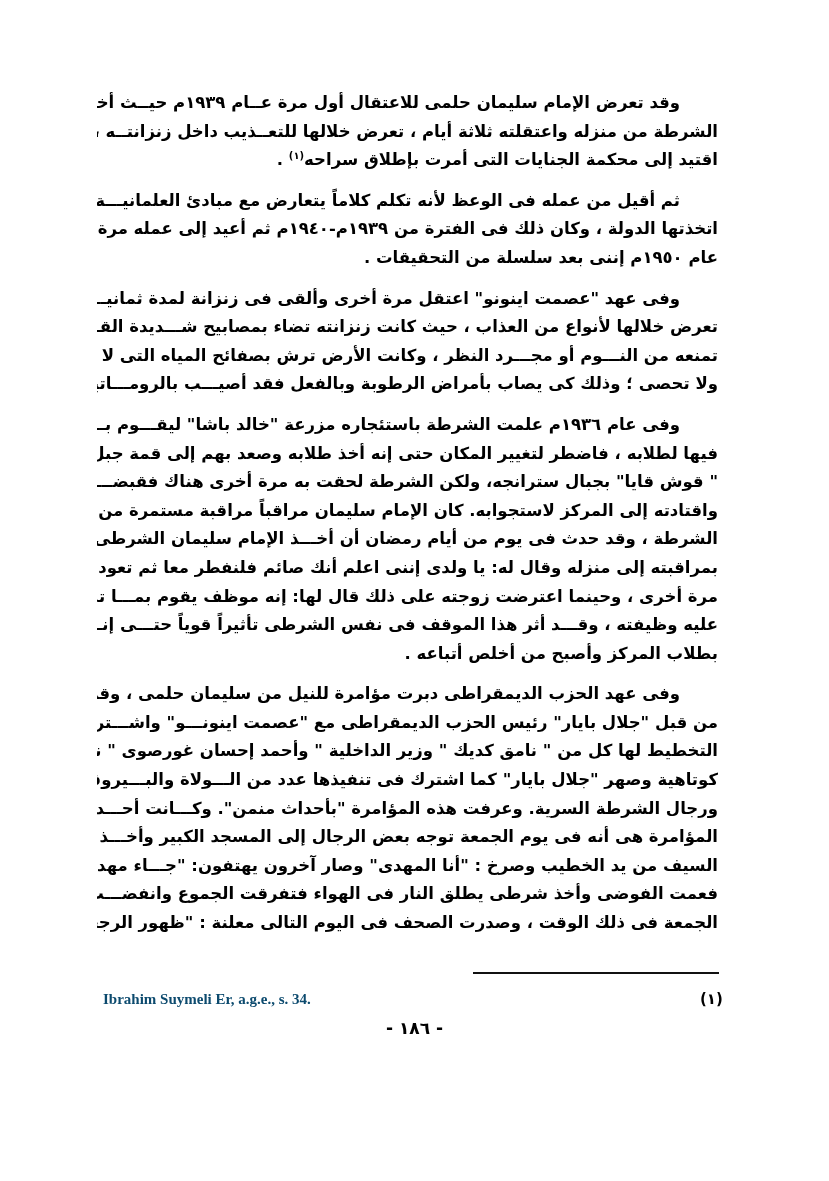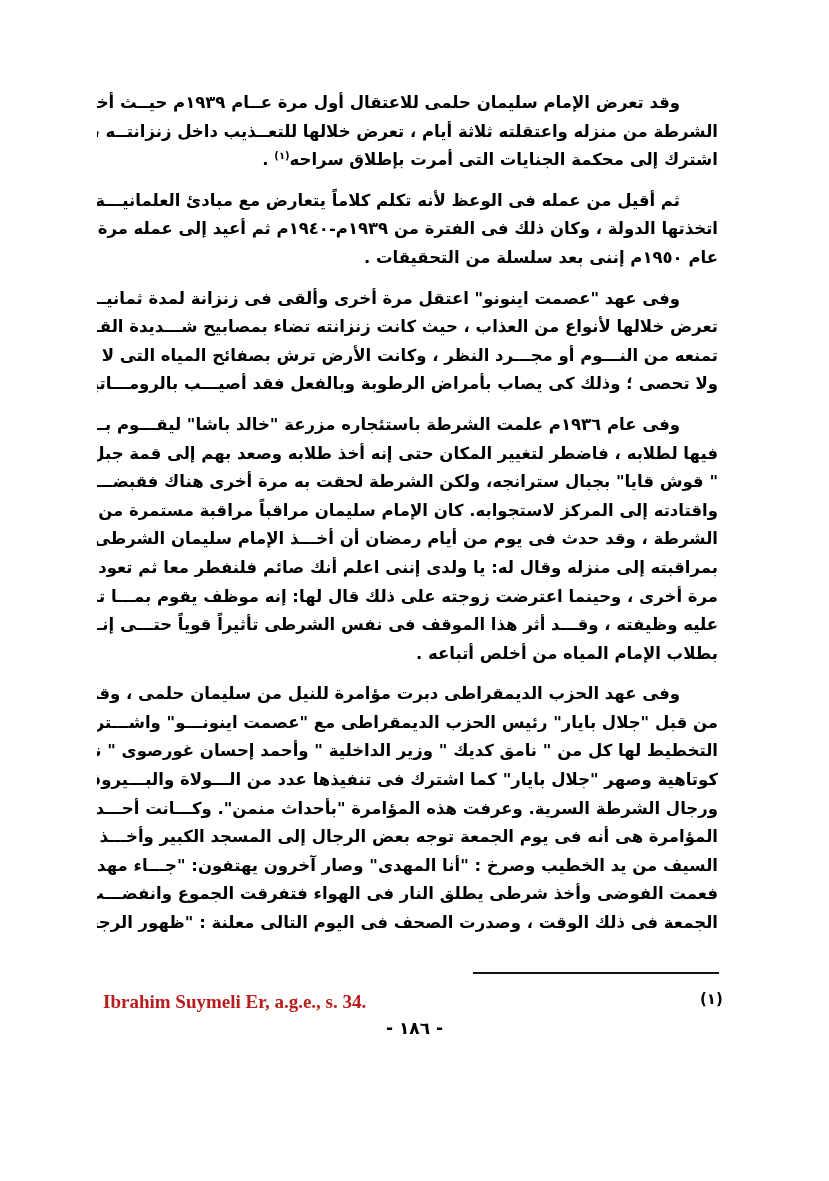--- a/index.html
+++ b/index.html
@@ -22,37 +22,37 @@
   .fn-rule {
     position: absolute; left: 473px; top: 972px; width: 246px; height: 0;
     border-top: 2px solid #111111;
   }
   .fn-num {
     position: absolute; left: 700px; top: 990px;
     font-family: "DejaVu Sans", sans-serif; font-size: 15px; font-weight: bold;
   }
   .fn-text {
     position: absolute; left: 103px; top: 991px;
-    font-family: "Liberation Serif", serif; font-size: 19px; font-weight: bold; color: #b91c1c;
+    font-family: "Liberation Serif", serif; font-size: 15px; font-weight: bold; color: #0c4a6e;
   }
   .page-num {
     position: absolute; left: 0; width: 829px; top: 1018px; text-align: center;
     font-family: "DejaVu Sans", sans-serif; font-size: 17px; font-weight: bold;
   }
 </style>
 </head>
 <body>
 
 <div class="page">
   <div class="body-text">
 
     <div class="para">
       <span class="line indent">وقد تعرض الإمام سليمان حلمى للاعتقال أول مرة عــام ١٩٣٩م حيــث أخذتــه</span>
       <span class="line">الشرطة من منزله واعتقلته ثلاثة أيام ، تعرض خلالها للتعــذيب داخل زنزانتــه ، ثــم</span>
-      <span class="line last"><span>اشترك إلى محكمة الجنايات التى أمرت بإطلاق سراحه</span><sup class="fnref">(١)</sup><span> .</span></span>
+      <span class="line last"><span>اقتيد إلى محكمة الجنايات التى أمرت بإطلاق سراحه</span><sup class="fnref">(١)</sup><span> .</span></span>
     </div>
 
     <div class="para">
       <span class="line indent">ثم أقيل من عمله فى الوعظ لأنه تكلم كلاماً يتعارض مع مبادئ العلمانيـــة التـــى</span>
       <span class="line">اتخذتها الدولة ، وكان ذلك فى الفترة من ١٩٣٩م-١٩٤٠م ثم أعيد إلى عمله مرة أخرى</span>
       <span class="line last">عام ١٩٥٠م إننى بعد سلسلة من التحقيقات .</span>
     </div>
 
     <div class="para">
       <span class="line indent">وفى عهد "عصمت اينونو" اعتقل مرة أخرى وألقى فى زنزانة لمدة ثمانيـــة أيـــام</span>
@@ -63,21 +63,21 @@
 
     <div class="para">
       <span class="line indent">وفى عام ١٩٣٦م علمت الشرطة باستئجاره مزرعة "خالد باشا" ليقـــوم بـــالتدريس</span>
       <span class="line">فيها لطلابه ، فاضطر لتغيير المكان حتى إنه أخذ طلابه وصعد بهم إلى قمة جبل يسمى</span>
       <span class="line">" قوش قايا" بجبال سترانجه، ولكن الشرطة لحقت به مرة أخرى هناك فقبضـــت عليـــه</span>
       <span class="line">واقتادته إلى المركز لاستجوابه. كان الإمام سليمان مراقباً مراقبة مستمرة من قبل رجال</span>
       <span class="line">الشرطة ، وقد حدث فى يوم من أيام رمضان أن أخـــذ الإمام سليمان الشرطى المكلـــف</span>
       <span class="line">بمراقبته إلى منزله وقال له: يا ولدى إننى اعلم أنك صائم فلنفطر معا ثم تعود إلى عملك</span>
       <span class="line">مرة أخرى ، وحينما اعترضت زوجته على ذلك قال لها: إنه موظف يقوم بمـــا تمليـــه</span>
       <span class="line">عليه وظيفته ، وقـــد أثر هذا الموقف فى نفس الشرطى تأثيراً قوياً حتـــى إنـــه التحـــق</span>
-      <span class="line last">بطلاب الإمام المياه من أخلص أتباعه .</span>
+      <span class="line last">بطلاب المركز وأصبح من أخلص أتباعه .</span>
     </div>
 
     <div class="para">
       <span class="line indent">وفى عهد الحزب الديمقراطى دبرت مؤامرة للنيل من سليمان حلمى ، وقد دبـــرت</span>
       <span class="line">من قبل "جلال بايار" رئيس الحزب الديمقراطى مع "عصمت اينونـــو" واشـــترك فـــى</span>
       <span class="line">التخطيط لها كل من " نامق كديك " وزير الداخلية " وأحمد إحسان غورصوى " نـــائب</span>
       <span class="line">كوتاهية وصهر "جلال بايار" كما اشترك فى تنفيذها عدد من الـــولاة والبـــيروقراطيين</span>
       <span class="line">ورجال الشرطة السرية. وعرفت هذه المؤامرة "بأحداث منمن". وكـــانت أحـــداث هـــذه</span>
       <span class="line">المؤامرة هى أنه فى يوم الجمعة توجه بعض الرجال إلى المسجد الكبير وأخـــذ أحدهـــم</span>
       <span class="line">السيف من يد الخطيب وصرخ : "أنا المهدى" وصار آخرون يهتفون: "جـــاء مهدينـــا "</span>

